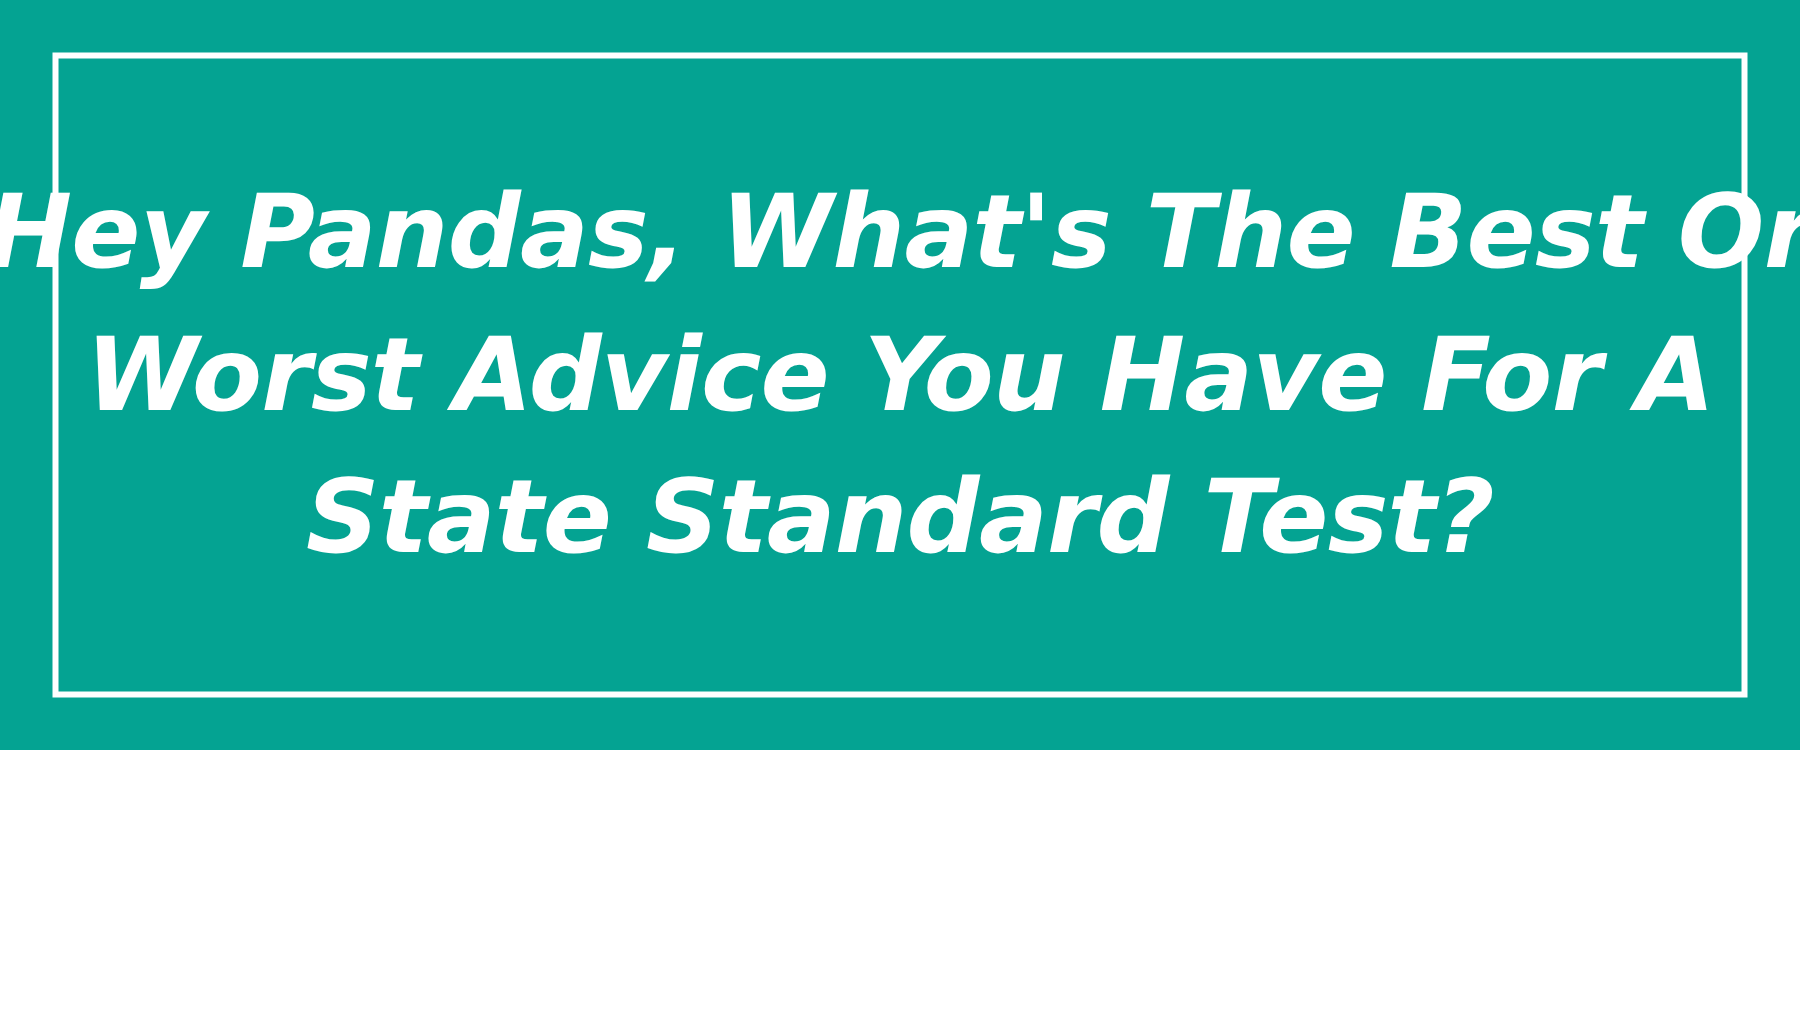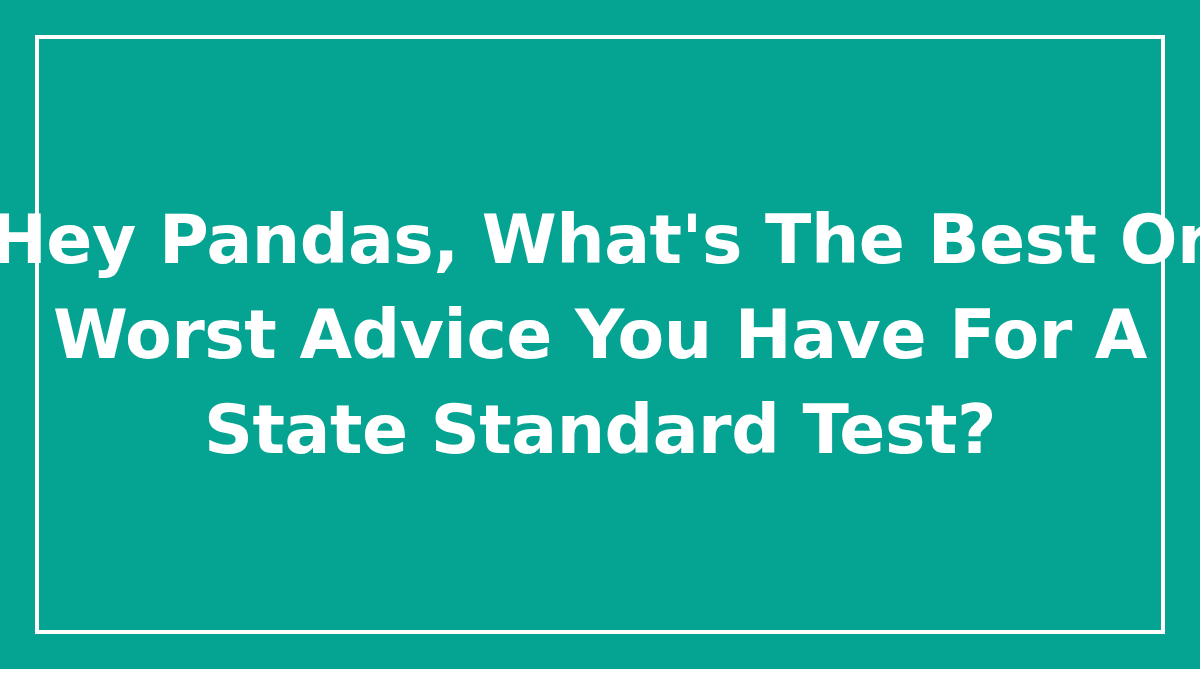--- a/index.html
+++ b/index.html
@@ -63,21 +63,21 @@
   }
 
   .title-line {
     display: block;
     white-space: nowrap;
   }
 </style>
 </head>
 <body>
 
-<div class="card" style="background: rgb(4, 163, 146); width: 1200px; height: 669px;">
+<div class="card" style="background: rgb(4, 163, 146); width: 1200px; height: 500px; font-style: italic;">
 
   <div class="card-frame" style="border: 4px solid rgb(255, 255, 255); inset: 35px;"></div>
 
   <div class="title-block">
     <h1 class="title-text" style="color: rgb(255, 255, 255); font-size: 68px; line-height: 95px;">
       <span class="title-line">Hey Pandas, What's The Best Or</span>
       <span class="title-line">Worst Advice You Have For A</span>
       <span class="title-line">State Standard Test?</span>
     </h1>
   </div>

